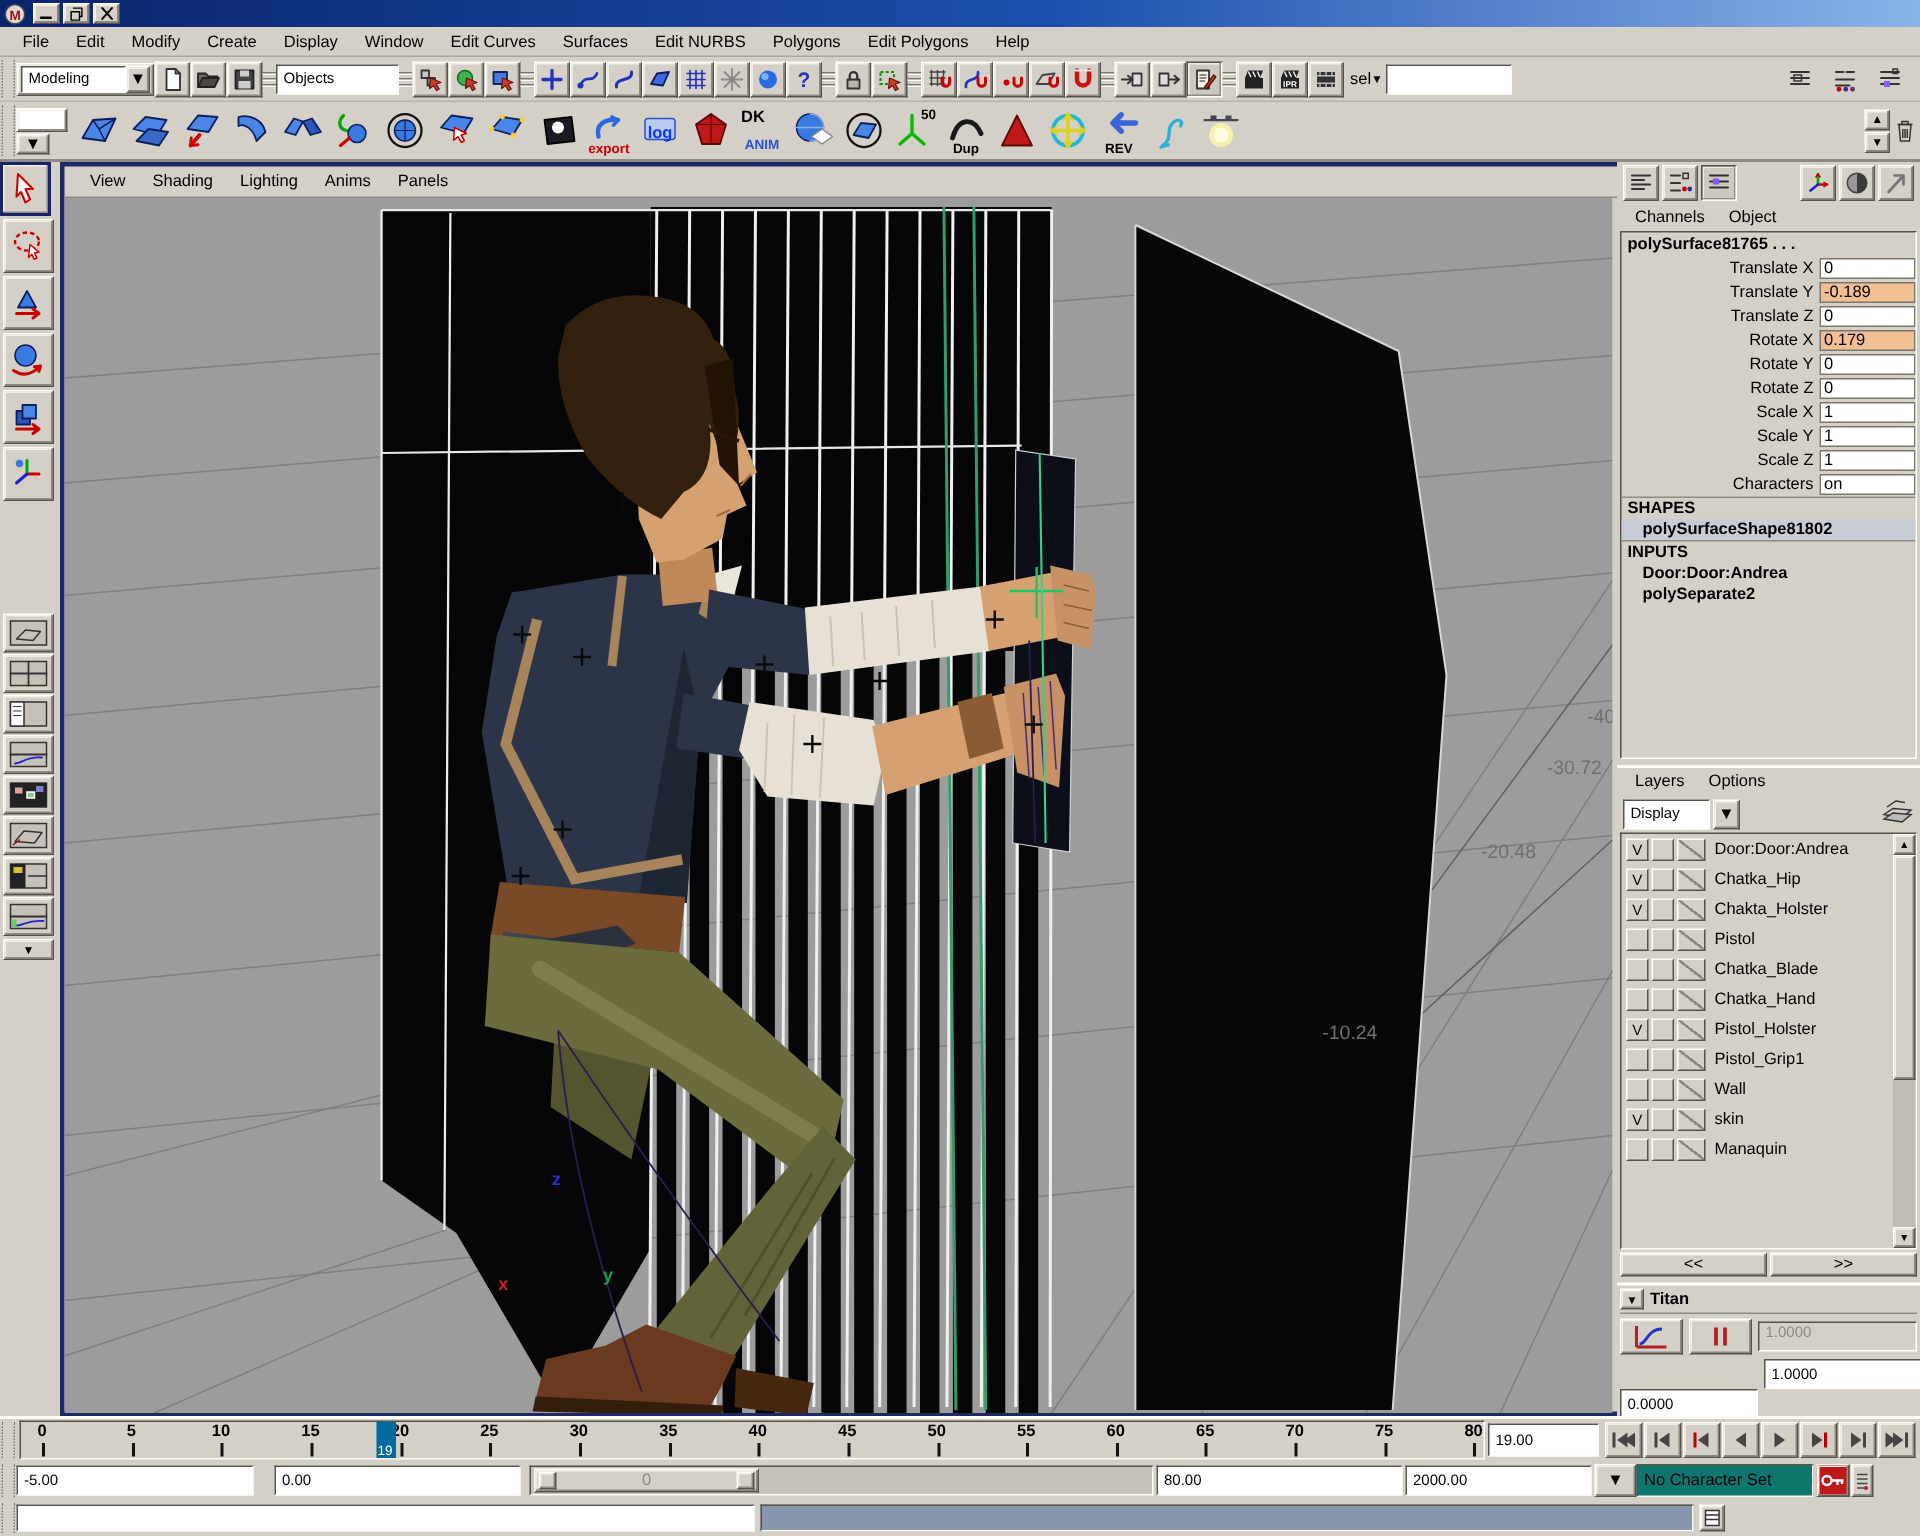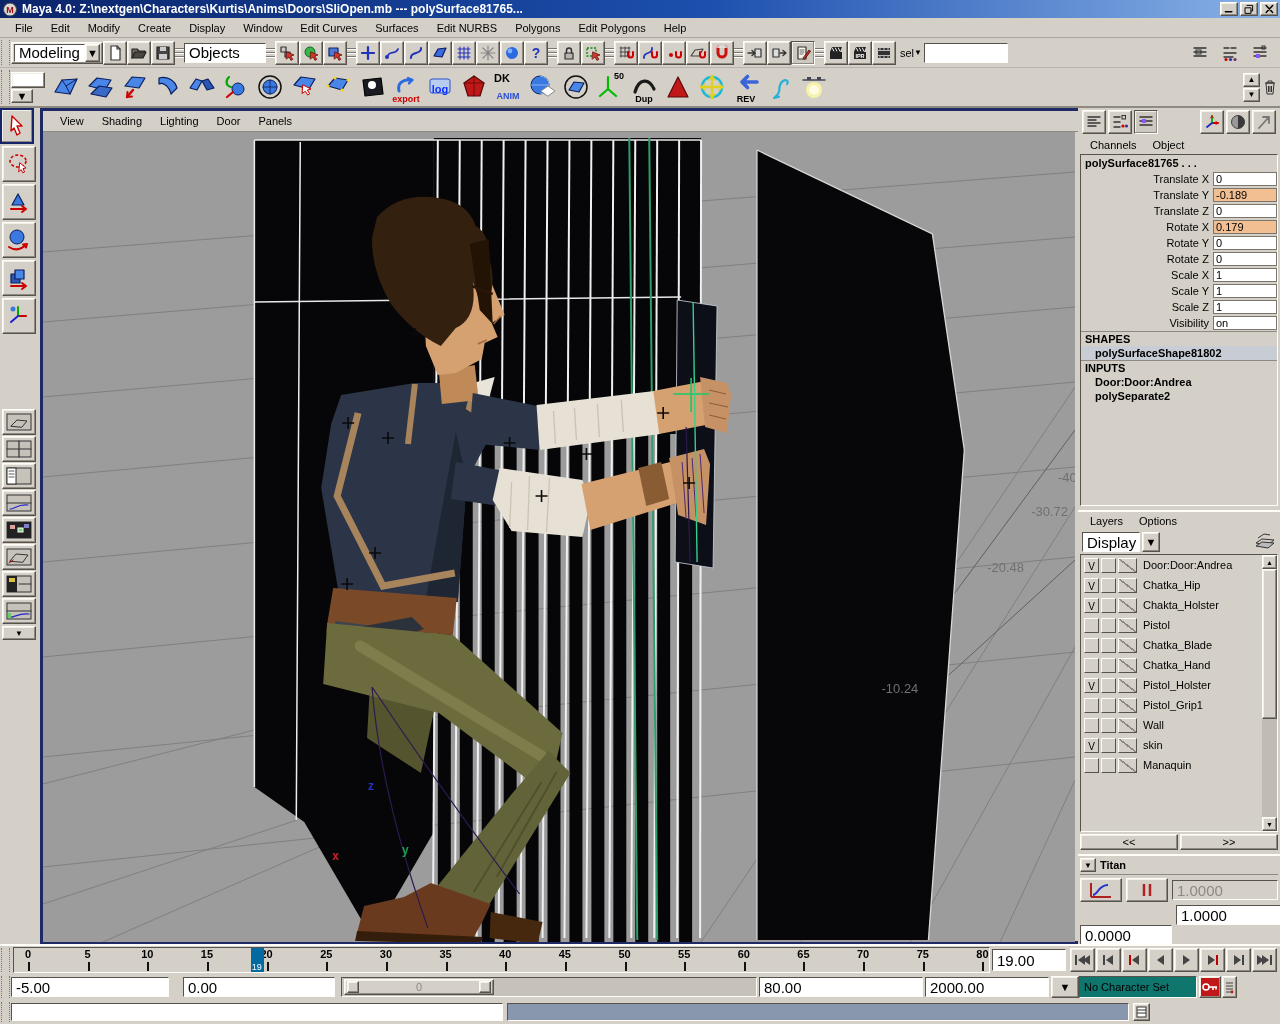--- a/index.html
+++ b/index.html
@@ -5,21 +5,21 @@
   html,body{margin:0;padding:0}
   body{width:1280px;height:1024px;overflow:hidden;background:#d4d0c8;
        font-family:"Liberation Sans",sans-serif;font-size:11px;color:#000;position:relative}
   .abs{position:absolute}
   .btn{background:#d4d0c8;border:1px solid;border-color:#fffdf8 #56534c #56534c #fffdf8;
        box-shadow:inset -1px -1px 0 #8e8a82,inset 1px 1px 0 #f2efe8;
        display:flex;align-items:center;justify-content:center;box-sizing:border-box}
   .btn.pressed{border-color:#56534c #fffdf8 #fffdf8 #56534c;background:#cdc9c0}
   .sunken{border:1px solid;border-color:#56534c #fffdf8 #fffdf8 #56534c;box-sizing:border-box}
   .field{background:#fff;border:1px solid;border-color:#56534c #fffdf8 #fffdf8 #56534c;
-         font-family:"Liberation Sans",sans-serif;font-size:15px;padding:1px 4px;box-sizing:border-box}
+         font-family:"Liberation Sans",sans-serif;font-size:10px;padding:1px 4px;box-sizing:border-box}
   input.field{outline:none}
   .handle{width:7px;align-self:stretch;margin:2px 1px;border-left:1px dotted #7a766e;border-right:1px dotted #7a766e}
   .sep{width:9px;height:22px;display:flex;flex-direction:column;justify-content:center;gap:2px}
   .sep i{display:block;height:1px;background:#7a766e;border-bottom:1px solid #fff}
   
   #titlebar{left:0;top:0;width:1280px;height:18px;
     background:linear-gradient(90deg,#0a246a 0%,#1c4fae 55%,#8ab3e8 100%);
     display:flex;align-items:center;color:#fff;font-weight:bold;font-size:12px;gap:4px;padding-left:2px;box-sizing:border-box}
   #titlebar .wbtn{width:18px;height:14px}
   
@@ -71,21 +71,20 @@
 </head>
 <body>
 
 <div id="titlebar" class="abs">
   <span style="display:flex">
     <svg width="16" height="15" viewBox="0 0 16 15">
         <circle cx="8" cy="7.5" r="6.5" fill="#d8d8d8" stroke="#444"></circle>
         <text x="8" y="11" font-size="9" font-weight="bold" fill="#a01010" text-anchor="middle">M</text>
       </svg>
   </span>
-  <span style="flex:1;white-space:nowrap;overflow:hidden">Maya 4.0: Z:\nextgen\Characters\Kurtis\Anims\Doors\SliOpen.mb   ---   polySurface81765...</span>
   <span id="winbtns" style="display:flex;gap:2px;padding-right:2px">
       <div class="btn wbtn">
         <svg width="14" height="12" viewBox="0 0 15 15">
           <path d="M3,11 h8" fill="none" stroke="#000" stroke-width="2" stroke-linecap="round" stroke-linejoin="round"></path>
         </svg>
       </div>
       <div class="btn wbtn">
         <svg width="14" height="12" viewBox="0 0 15 15">
           <path d="M5,3 h7 v7 h-2 M3,6 h7 v7 h-7 z" fill="#d4d0c8" stroke="#000" stroke-width="1.2" stroke-linecap="round" stroke-linejoin="round"></path>
         </svg>
@@ -617,21 +616,21 @@
       </svg>
     </div>
     <div class="btn" style="width: 34px; height: 14px; margin: 2px; font-size: 8px;">▼</div>
   </div>
 
 <div id="viewport" class="abs">
   <div id="vpmenu">
       <span class="menu-item">View</span>
       <span class="menu-item">Shading</span>
       <span class="menu-item">Lighting</span>
-      <span class="menu-item">Door</span>
+      <span class="menu-item">Anims</span>
       <span class="menu-item">Panels</span>
     </div>
   <svg id="scene" viewBox="0 0 1035 810" preserveAspectRatio="none">
     <rect width="1035" height="810" fill="#9c9c9c"></rect>
     <g stroke="#7f7f7f" stroke-width="1">
       <path d="M0,120 L1035,40"></path>
         <path d="M0,190 L1035,105"></path>
         <path d="M0,265 L1035,175"></path>
       <path d="M0,345 L1035,250"></path>
         <path d="M0,430 L1035,335"></path>
@@ -844,21 +843,21 @@
         </div>
         <div class="cb-row">
           <span class="cb-label">Scale Y</span>
           <div class="cb-val">1</div>
         </div>
         <div class="cb-row">
           <span class="cb-label">Scale Z</span>
           <div class="cb-val">1</div>
         </div>
         <div class="cb-row">
-          <span class="cb-label">Visibility</span>
+          <span class="cb-label">Characters</span>
           <div class="cb-val">on</div>
         </div>
       </div>
     <div style="font-weight:bold;border-top:1px solid #8e8a82;padding:1px 4px">SHAPES</div>
     <div style="font-weight:bold;padding:1px 4px 1px 14px;background:#c8ccd4">polySurfaceShape81802</div>
     <div style="font-weight:bold;border-top:1px solid #8e8a82;padding:1px 4px">INPUTS</div>
     <div id="input-rows">
         <div style="font-weight: bold; padding: 1px 4px 1px 14px;">Door:Door:Andrea</div>
         <div style="font-weight: bold; padding: 1px 4px 1px 14px;">polySeparate2</div>
       </div>
@@ -1089,21 +1088,21 @@
           <path d="M6,3 L13,8 L6,13 Z" fill="#444"></path>
           <rect x="14" y="3" width="2" height="10" fill="#444"></rect>
         </svg>
       </div>
     </span>
 </div>
 
 <div id="rangerow" class="abs toolrow">
   <div class="handle"></div>
   <input class="field" style="width: 158px; height: 20px;" value="-5.00">
-  <input class="field" style="width: 152px; height: 20px; margin-left: 14px;" value="0.00">
+  <input class="field" style="width: 164px; height: 20px; margin-left: 14px;" value="0.00">
   <div class="sunken" style="width:416px;height:20px;margin-left:6px;background:#c6c2ba;display:flex;align-items:center">
     <div class="btn" style="width:150px;height:16px;margin-left:2px;justify-content:space-between;padding:0 2px">
       <span class="btn" style="width:12px;height:12px"></span>
       <span style="color:#8e8a82">0</span>
       <span class="btn" style="width:12px;height:12px"></span>
     </div>
   </div>
   <input class="field" style="width: 164px; height: 20px; margin-left: 2px;" value="80.00">
   <input class="field" style="width: 124px; height: 20px; margin-left: 2px;" value="2000.00">
   <div class="btn" style="width:28px;height:22px;margin-left:2px">▼</div>

